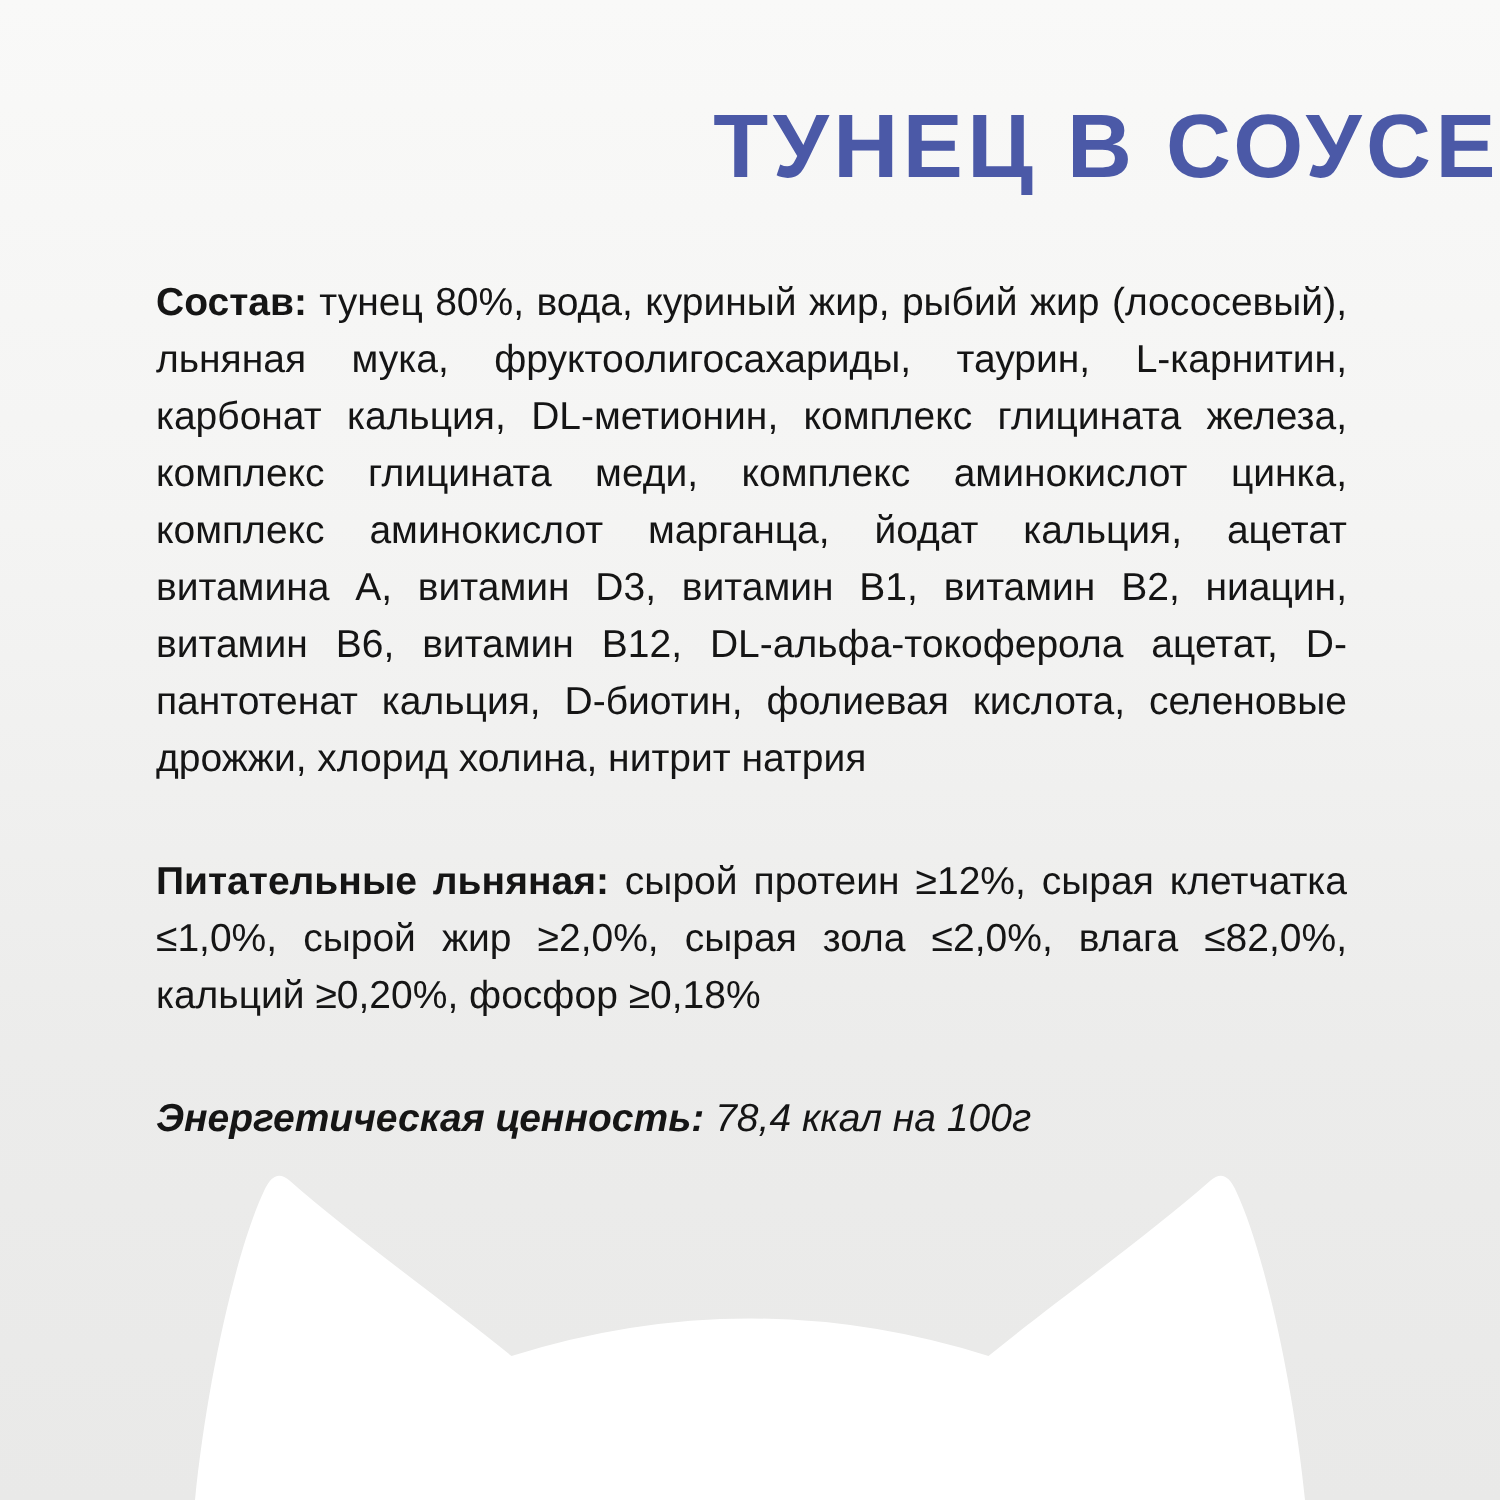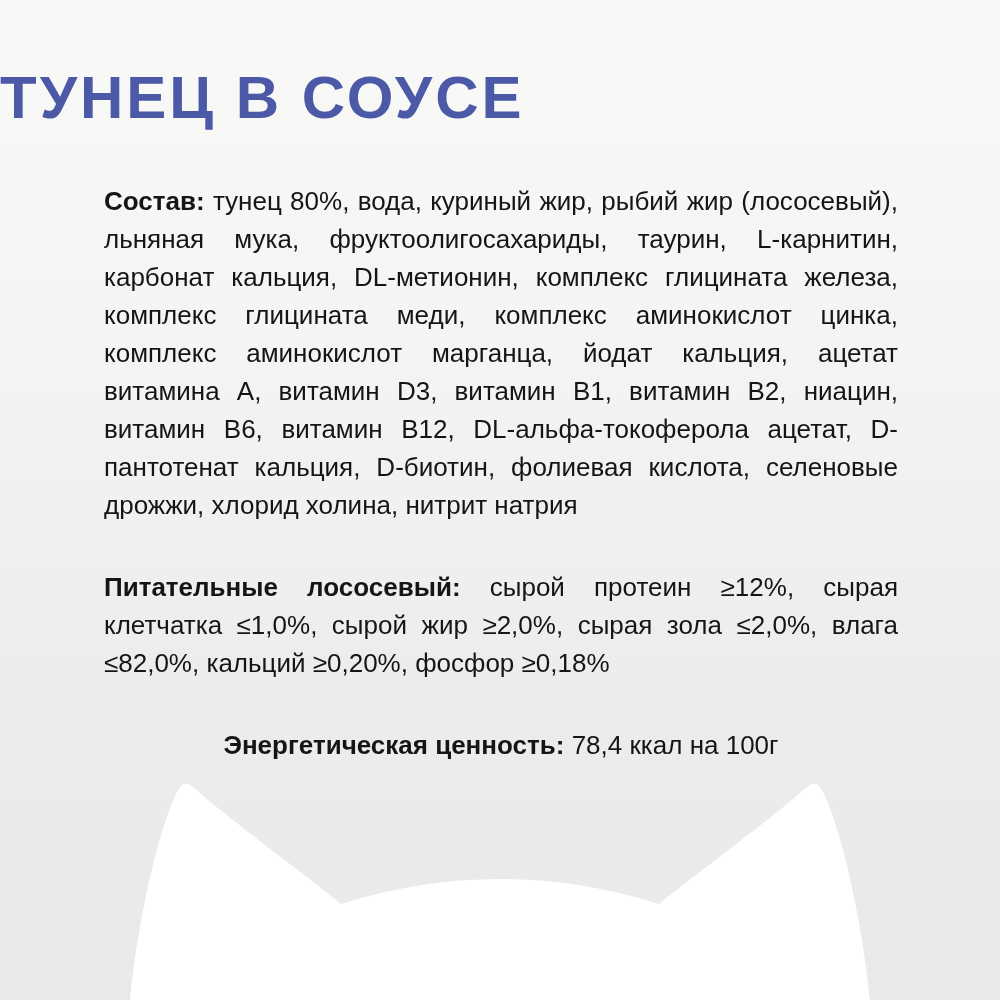--- a/index.html
+++ b/index.html
@@ -11,61 +11,61 @@
     background: linear-gradient(180deg, #f9f9f8 0%, #f4f4f3 35%, #ececeb 70%, #e9e9e8 100%);
     font-family: "Liberation Sans", sans-serif;
     color: #151515;
   }
   .title {
     position: absolute;
     top: 68px;
     left: 0;
     width: 1000px;
     margin: 0;
-    text-align: left;
+    text-align: right;
     font-size: 60px;
     line-height: 1;
     font-weight: 800;
     letter-spacing: 3px;
     color: #4b59a7;
   }
   .content {
     position: absolute;
     top: 182px;
     left: 104px;
     width: 794px;
   }
   .para {
     margin: 0 0 44px 0;
     font-size: 26px;
     line-height: 38px;
     text-align: justify;
     text-justify: inter-word;
   }
-  .para.last { margin-bottom: 0; text-align: center; }
+  .para.last { margin-bottom: 0; text-align: left; font-style: italic; }
   .para .label { font-weight: bold; }
   .cat {
     position: absolute;
     left: 0;
     bottom: 0;
     display: block;
   }
 </style>
 </head>
 <body>
 
 <div class="poster">
 
   <h1 class="title">ТУНЕЦ В СОУСЕ</h1>
 
   <div class="content">
 
     <p class="para"><span class="label">Состав:</span> <span>тунец 80%, вода, куриный жир, рыбий жир (лососевый), льняная мука, фруктоолигосахариды, таурин, L-карнитин, карбонат кальция, DL-метионин, комплекс глицината железа, комплекс глицината меди, комплекс аминокислот цинка, комплекс аминокислот марганца, йодат кальция, ацетат витамина А, витамин D3, витамин B1, витамин B2, ниацин, витамин B6, витамин B12, DL-альфа-токоферола ацетат, D-пантотенат кальция, D-биотин, фолиевая кислота, селеновые дрожжи, хлорид холина, нитрит натрия</span></p>
 
-    <p class="para"><span class="label">Питательные лососевый:</span> <span>сырой протеин ≥12%, сырая клетчатка ≤1,0%, сырой жир ≥2,0%, сырая зола ≤2,0%, влага ≤82,0%, кальций ≥0,20%, фосфор ≥0,18%</span></p>
+    <p class="para"><span class="label">Питательные льняная:</span> <span>сырой протеин ≥12%, сырая клетчатка ≤1,0%, сырой жир ≥2,0%, сырая зола ≤2,0%, влага ≤82,0%, кальций ≥0,20%, фосфор ≥0,18%</span></p>
 
     <p class="para last"><span class="label">Энергетическая ценность:</span> <span>78,4 ккал на 100г</span></p>
 
   </div>
 
   <svg class="cat" width="1000" height="250" viewBox="0 0 1000 250" aria-hidden="true">
     <path fill="#ffffff" d="M 130 250
              C 138 170, 158 82, 176 44
              Q 183 28, 193 37
              C 235 74, 302 122, 341 154

